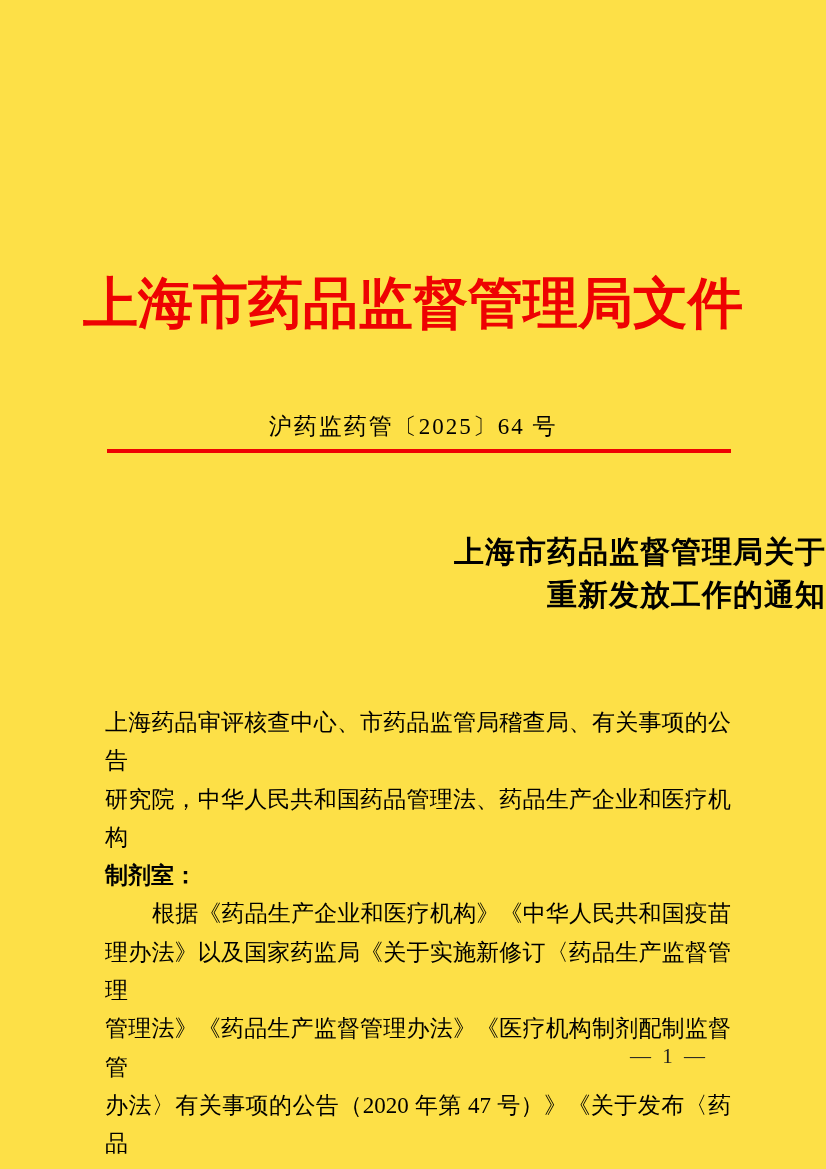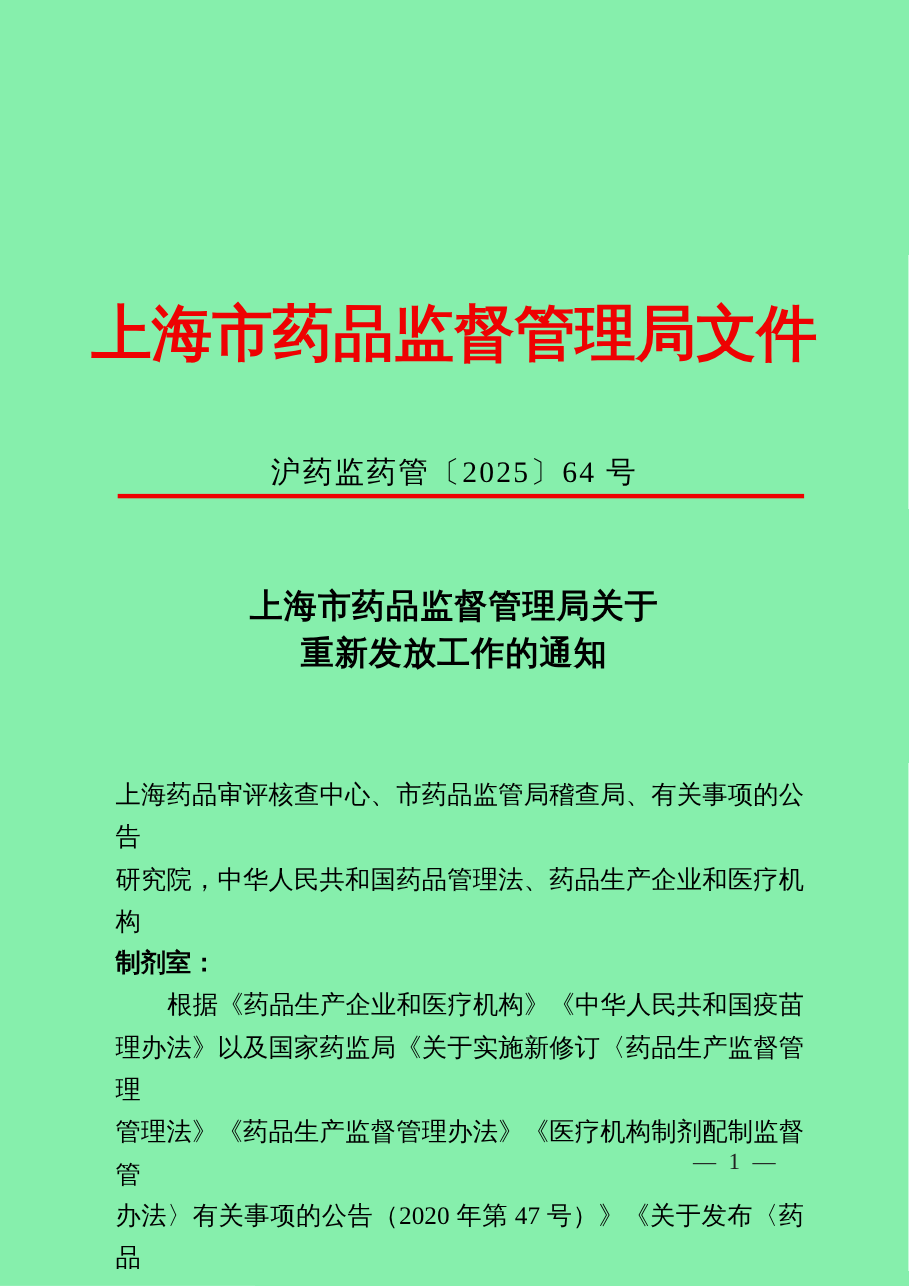--- a/index.html
+++ b/index.html
@@ -4,21 +4,21 @@
 <style>
   html, body {
     margin: 0;
     padding: 0;
     background: #ffffff;
   }
   .page {
     position: relative;
     width: 826px;
     height: 1169px;
-    background: #86efac;
+    background: #fde047;
     overflow: hidden;
     color: #000;
     font-family: "Liberation Serif", "DejaVu Serif", serif;
   }
   .agency-header {
     position: absolute;
     top: 274px;
     left: 0;
     width: 100%;
     text-align: center;
@@ -28,37 +28,37 @@
     color: var(--header-red, #ee0202);
     letter-spacing: 0px;
     white-space: nowrap;
   }
   .doc-number {
     position: absolute;
     top: 411px;
     left: 0;
     width: 100%;
     text-align: center;
-    font-size: 27px;
+    font-size: 23px;
     letter-spacing: 2px;
   }
   .red-line {
     position: absolute;
     top: 449px;
     left: 107px;
     width: 624px;
     height: 4px;
     background: var(--header-red, #ee0202);
   }
   .doc-title {
     position: absolute;
     top: 530px;
     left: 0;
     width: 100%;
-    text-align: center;
+    text-align: right;
     font-weight: bold;
     font-size: 30px;
     line-height: 43px;
     letter-spacing: 1px;
   }
   .body-text {
     position: absolute;
     top: 704px;
     left: 105px;
     width: 626px;

